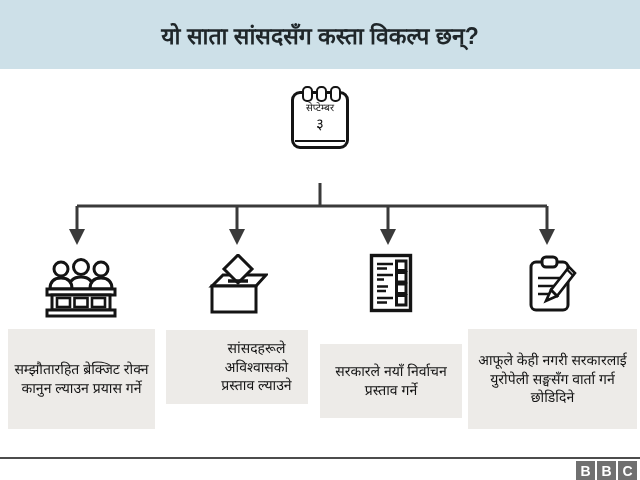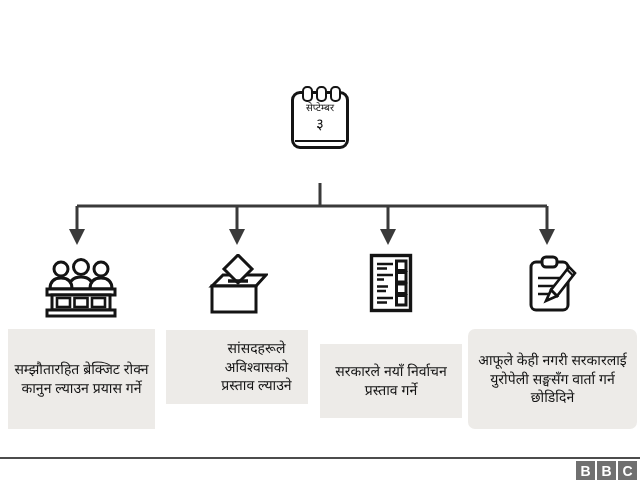--- a/index.html
+++ b/index.html
@@ -46,36 +46,39 @@
   .opt-icon.i4 { left:524px; top:254px; }
 
   .opt-box {
     position:absolute; box-sizing:border-box; background:var(--box-bg,#edebe8);
     display:flex; align-items:center; justify-content:center; text-align:center;
     font-size:14px; line-height:1.33; color:#141414; padding:4px 5px;
   }
   .opt-box.b1 { left:8px;   top:329px; width:147px; height:100px; }
   .opt-box.b2 { left:166px; top:330px; width:142px; height:74px;padding-left:44px; }
   .opt-box.b3 { left:320px; top:330px; width:142px; height:74px;margin-top:14px; }
-  .opt-box.b4 { left:468px; top:329px; width:169px; height:100px;border-radius:7px; }
+  .opt-box.b4 { left:468px; top:329px; width:169px; height:100px; }
 
   .footer-divider {
     position:absolute; left:0; top:457px; width:640px; height:2px; background:#4c4c4c;
   }
   .bbc-logo { position:absolute; top:461px; right:3px; display:flex; gap:2px; }
   .bbc-block {
     width:19px; height:19px; background:var(--bbc-bg,#707070); color:#fff;
     font-weight:bold; font-size:14px; display:flex; align-items:center; justify-content:center;
   }
 </style>
 </head>
 <body>
 
 <div class="page">
 
+  <div class="header">
+    <div class="title">यो साता सांसदसँग कस्ता विकल्प छन्?</div>
+  </div>
 
   <div class="calendar">
     <span class="cal-ring r1"></span>
     <span class="cal-ring r2"></span>
     <span class="cal-ring r3"></span>
     <div class="cal-month">सेप्टेम्बर</div>
     <div class="cal-day">३</div>
   </div>
 
 

